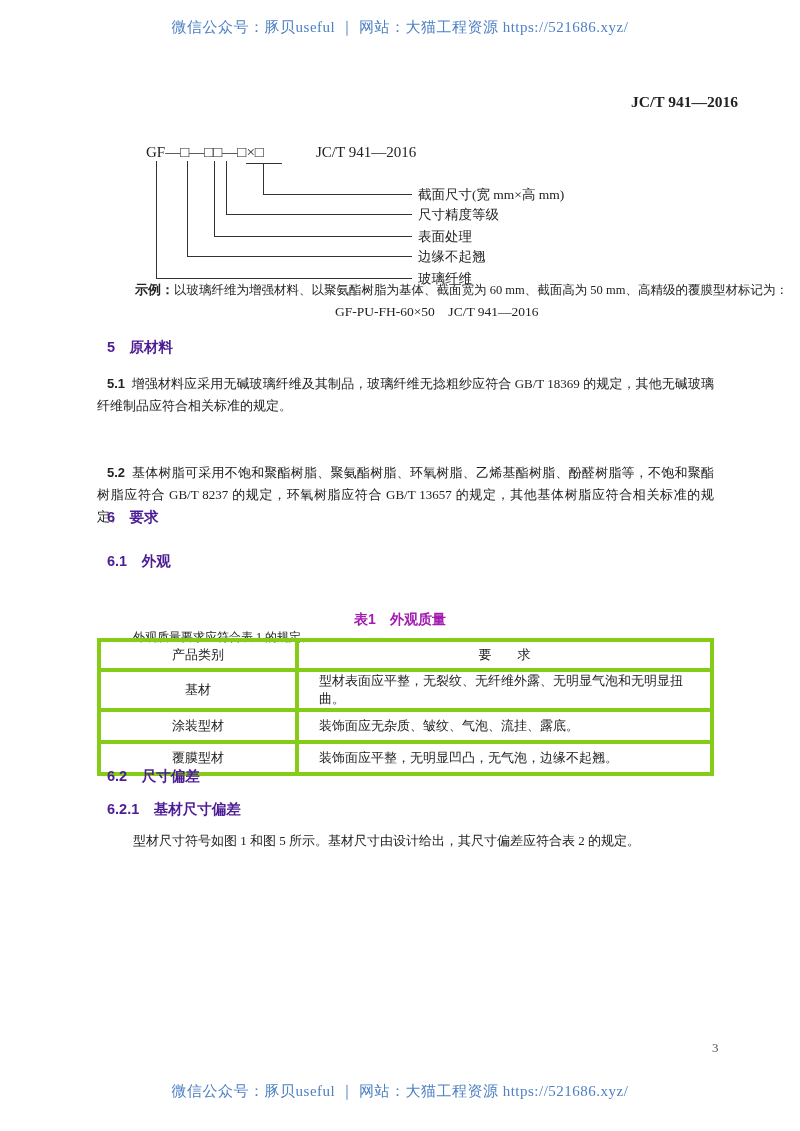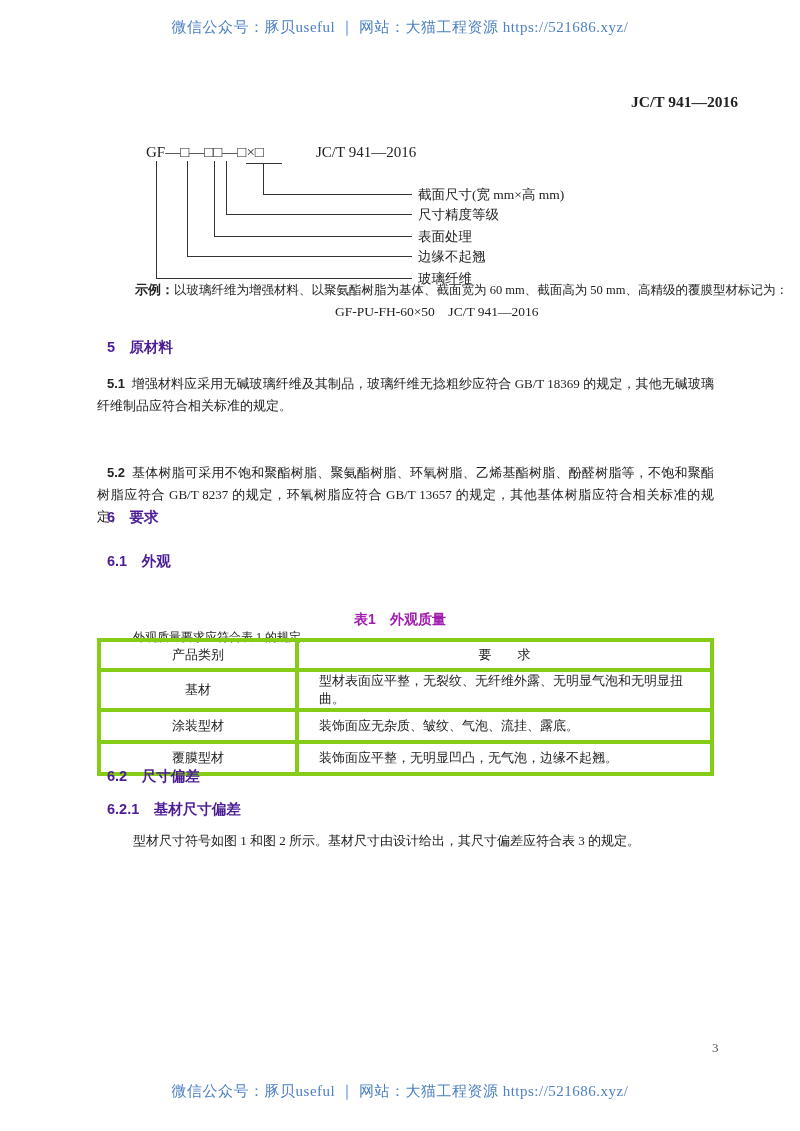--- a/index.html
+++ b/index.html
@@ -138,17 +138,17 @@
     <td class="cat">覆膜型材</td>
     <td>装饰面应平整，无明显凹凸，无气泡，边缘不起翘。</td>
   </tr>
 </tbody>
   </table>
 
 <div class="abs heading" style="left:107px;top:767px;">6.2　尺寸偏差</div>
 
 <div class="abs heading" style="left:107px;top:800px;">6.2.1　基材尺寸偏差</div>
 
-<div class="abs" style="left:133px;top:832px;font-size:13px;">型材尺寸符号如图 1 和图 2 所示。基材尺寸由设计给出，其尺寸偏差应符合表 3 的规定。</div>
+<div class="abs" style="left:133px;top:832px;font-size:13px;">型材尺寸符号如图 1 和图 5 所示。基材尺寸由设计给出，其尺寸偏差应符合表 2 的规定。</div>
 
 <div class="abs page-num" style="left:712px;top:1040px;">3</div>
 
 <div class="abs watermark" style="top:1082px;left:0;color:#4d80c4;">微信公众号：豚贝useful ｜ 网站：大猫工程资源 https://521686.xyz/</div>
 
 </body></html>

